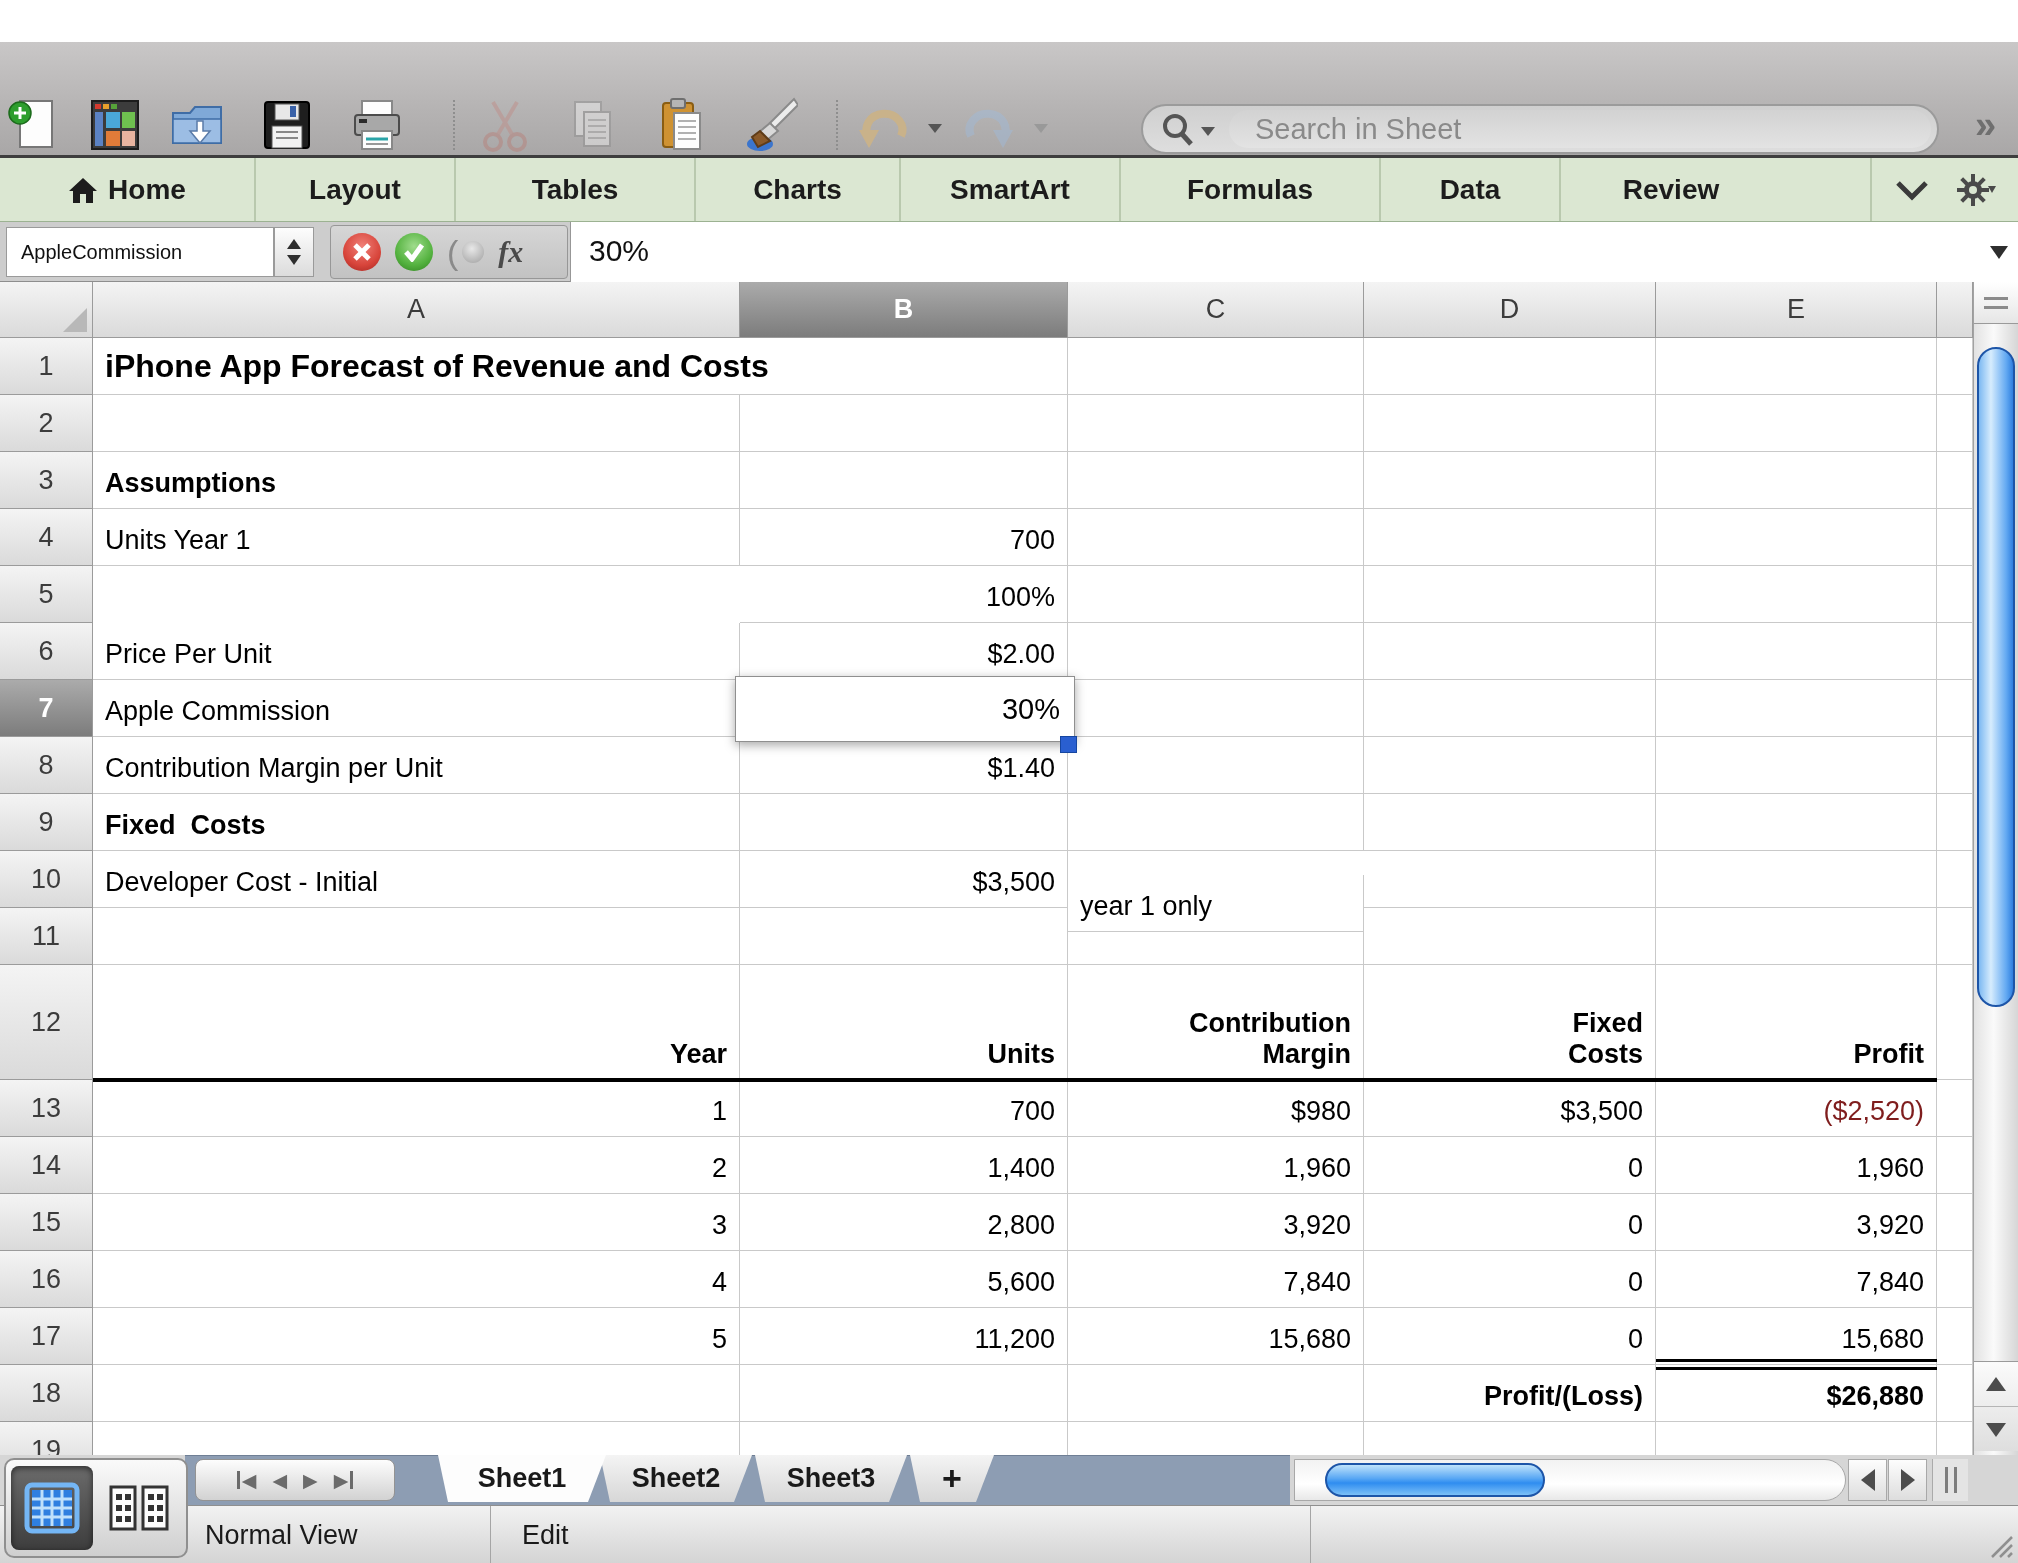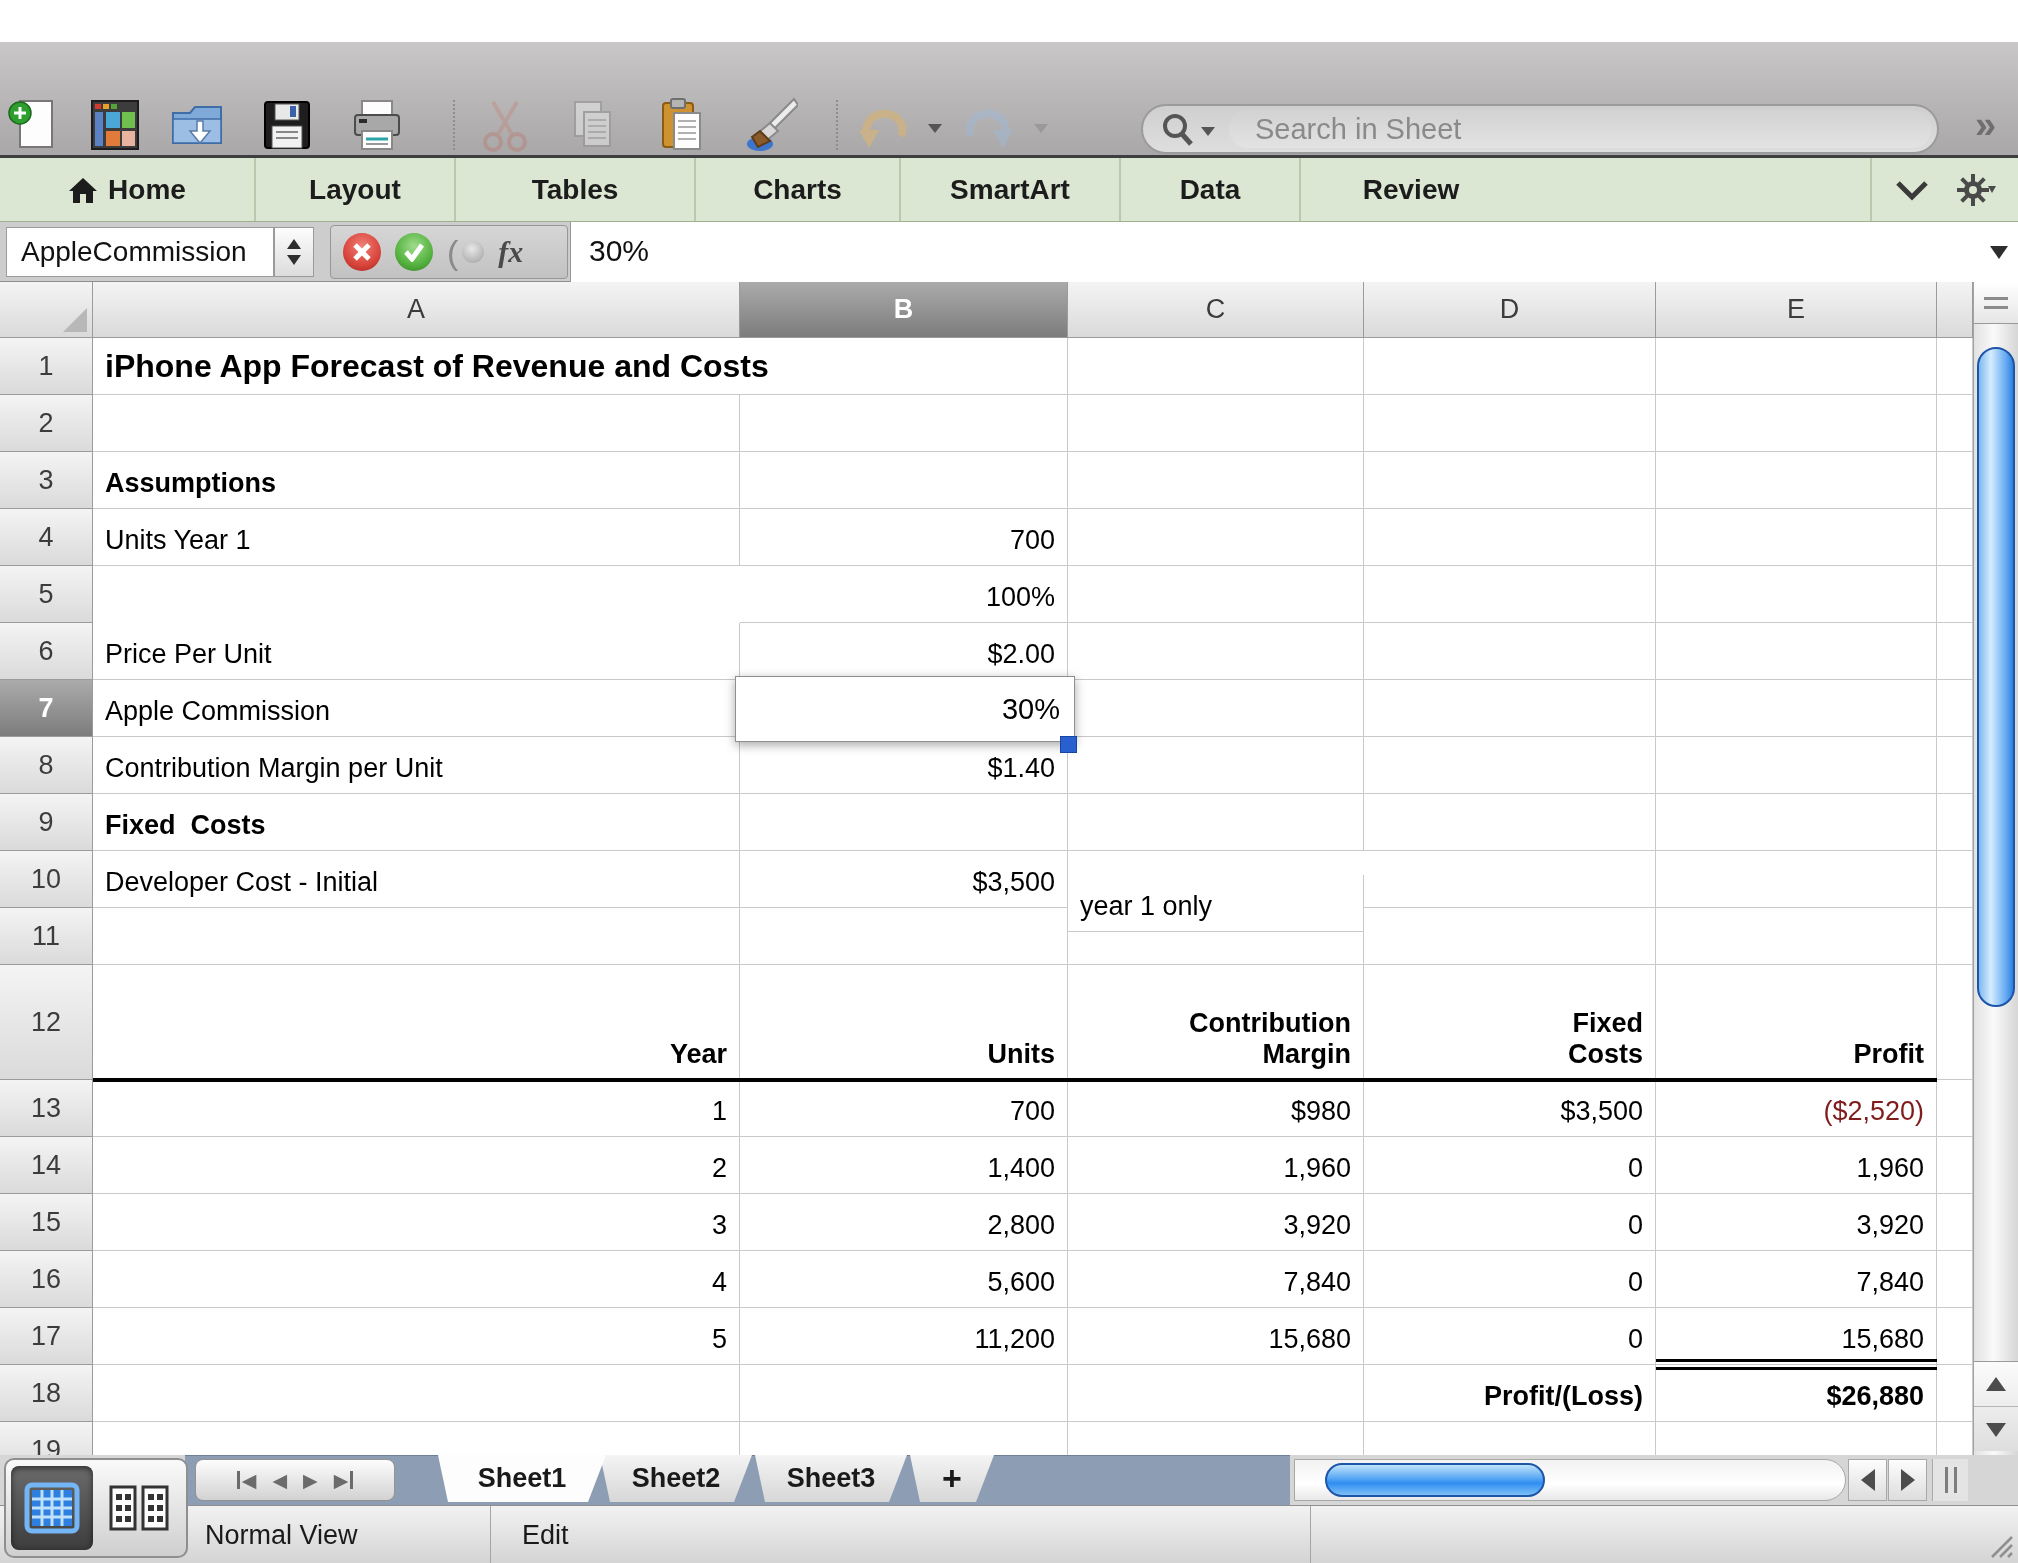--- a/index.html
+++ b/index.html
@@ -43,21 +43,21 @@
   .ribbon{position:absolute;left:0;top:155px;width:2018px;height:67px;background:#dbe7d2;
     border-top:3px solid #3e3e3e;border-bottom:1px solid #9cb292;display:flex;align-items:stretch;}
   .rtab{display:flex;align-items:center;justify-content:center;gap:10px;border-right:2px solid #b9c9ae;
     font-size:28px;font-weight:700;color:#1c1c1c;}
   .rtab.first{border-left:none;}
   .ribbon-right{display:flex;align-items:center;gap:26px;padding:0 22px;border-left:2px solid #b9c9ae;margin-left:auto;}
 
   
   .fbar{position:absolute;left:0;top:222px;width:2018px;height:60px;background:#cdcdcd;border-bottom:1px solid #8e8e8e;}
   .namebox{position:absolute;left:6px;top:5px;width:268px;height:50px;background:#fff;border:1px solid #9a9a9a;
-    font-size:28px;color:#111;padding-left:14px;font-family:"Liberation Sans",sans-serif;outline:none;}
+    font-size:20px;color:#111;padding-left:14px;font-family:"Liberation Sans",sans-serif;outline:none;}
   .stepper{position:absolute;left:274px;top:5px;width:40px;height:50px;background:linear-gradient(#fdfdfd,#dcdcdc);
     border:1px solid #9a9a9a;display:flex;flex-direction:column;align-items:center;justify-content:center;gap:6px;}
   .tri-up{width:0;height:0;border-left:7px solid transparent;border-right:7px solid transparent;border-bottom:10px solid #2e2e2e;}
   .tri-dn{width:0;height:0;border-left:7px solid transparent;border-right:7px solid transparent;border-top:10px solid #2e2e2e;}
   .fpanel{position:absolute;left:330px;top:3px;width:238px;height:54px;background:linear-gradient(#d6d6d6,#c2c2c2);
     border:1px solid #979797;border-radius:4px;display:flex;align-items:center;gap:14px;padding:0 12px;}
   .cbtn{width:38px;height:38px;border-radius:50%;display:flex;align-items:center;justify-content:center;}
   .cbtn.red{background:radial-gradient(circle at 50% 35%,#f08078,#d8453b 60%,#a32520);}
   .cbtn.green{background:radial-gradient(circle at 50% 35%,#9fdc8c,#54b23f 60%,#2f7f1f);}
   .paren{font-size:34px;color:#8a8a8a;}
@@ -283,20 +283,23 @@
         <span>Layout</span>
       </div>
     <div class="rtab" style="width:240px">
         <span>Tables</span>
       </div>
     <div class="rtab" style="width:205px">
         <span>Charts</span>
       </div>
     <div class="rtab" style="width:220px">
         <span>SmartArt</span>
+      </div>
+    <div class="rtab" style="width:260px">
+        <span>Formulas</span>
       </div>
     <div class="rtab" style="width:180px">
         <span>Data</span>
       </div>
     <div class="rtab" style="width:220px;border-right:none;align-items:center;">
         <span>Review</span>
       </div>
     <div class="ribbon-right">
       <svg width="36" height="22" viewBox="0 0 36 22">
         <polyline points="4,4 18,18 32,4" fill="none" stroke="#3a3a3a" stroke-width="5"></polyline>

